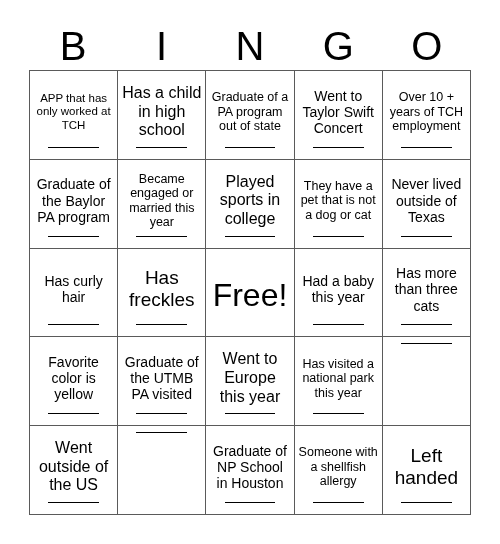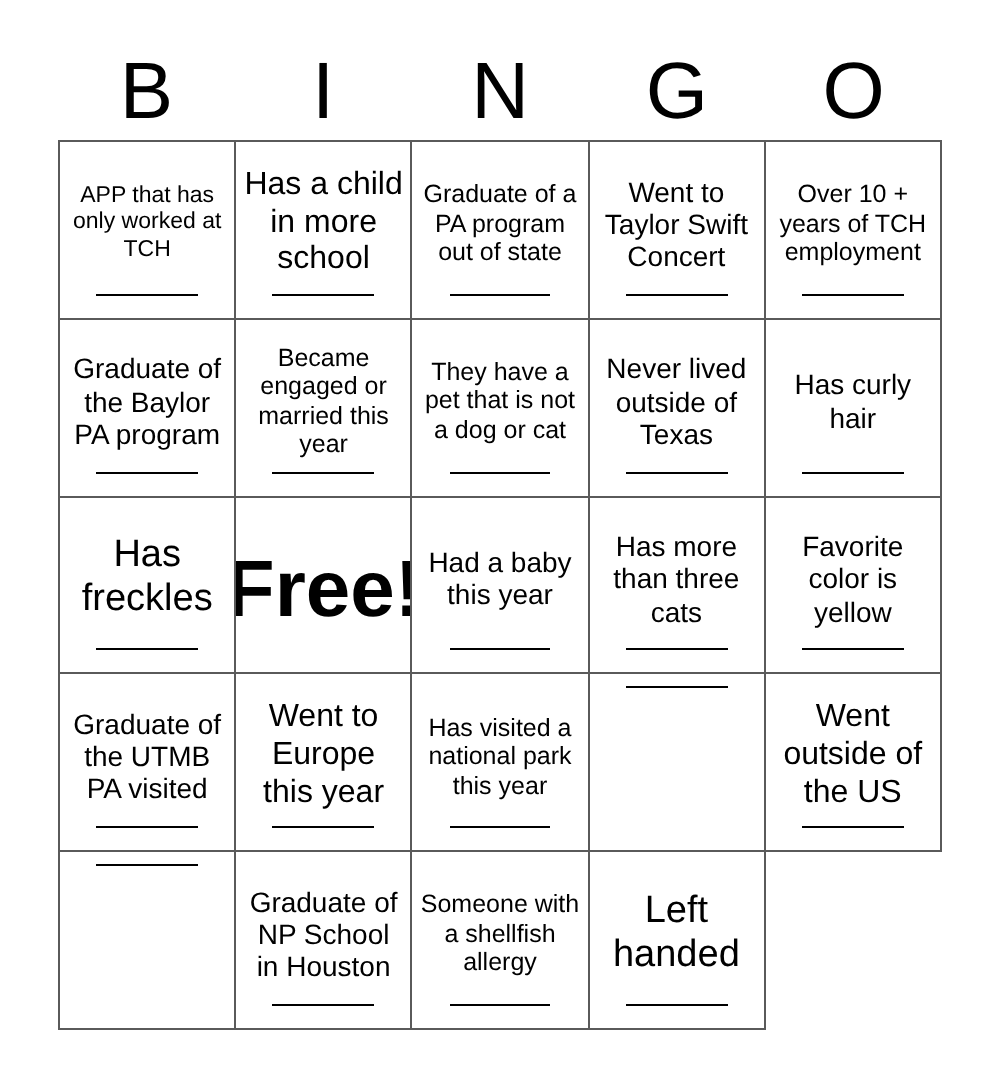--- a/index.html
+++ b/index.html
@@ -78,21 +78,21 @@
     display: flex;
     align-items: center;
     justify-content: center;
   }
   
   .fs-xs .cell-text { font-size: 11.5px; }
   .fs-s  .cell-text { font-size: 12.5px; }
   .fs-m  .cell-text { font-size: 14px; }
   .fs-l  .cell-text { font-size: 16px; }
   .fs-xl .cell-text { font-size: 19px; }
-  .fs-free .cell-text { font-size: 40px; font-weight: bold; }
+  .fs-free .cell-text { font-size: 32px; }
 
   .write-line {
     width: 64%;
     height: 0;
     border-bottom: 1.3px solid #000000;
     margin: 0 auto 11px auto;
     flex: 0 0 auto;
   }
 </style>
 </head>
@@ -107,41 +107,45 @@
     <div class="header-letter">G</div>
     <div class="header-letter">O</div>
   </div>
 
   <div id="grid">
       <div class="cell fs-xs">
         <span class="cell-text">APP that has only worked at TCH</span>
         <div class="write-line"></div>
       </div>
       <div class="cell fs-l">
-        <span class="cell-text">Has a child in more school</span>
+        <span class="cell-text">Has a child in high school</span>
         <div class="write-line"></div>
       </div>
       <div class="cell fs-s">
         <span class="cell-text">Graduate of a PA program out of state</span>
         <div class="write-line"></div>
       </div>
       <div class="cell fs-m">
         <span class="cell-text">Went to Taylor Swift Concert</span>
         <div class="write-line"></div>
       </div>
       <div class="cell fs-s">
         <span class="cell-text">Over 10 + years of TCH employment</span>
         <div class="write-line"></div>
       </div>
       <div class="cell fs-m">
         <span class="cell-text">Graduate of the Baylor PA program</span>
         <div class="write-line"></div>
       </div>
       <div class="cell fs-s">
         <span class="cell-text">Became engaged or married this year</span>
+        <div class="write-line"></div>
+      </div>
+      <div class="cell fs-l">
+        <span class="cell-text">Played sports in college</span>
         <div class="write-line"></div>
       </div>
       <div class="cell fs-s">
         <span class="cell-text">They have a pet that is not a dog or cat</span>
         <div class="write-line"></div>
       </div>
       <div class="cell fs-m">
         <span class="cell-text">Never lived outside of Texas</span>
         <div class="write-line"></div>
       </div>

